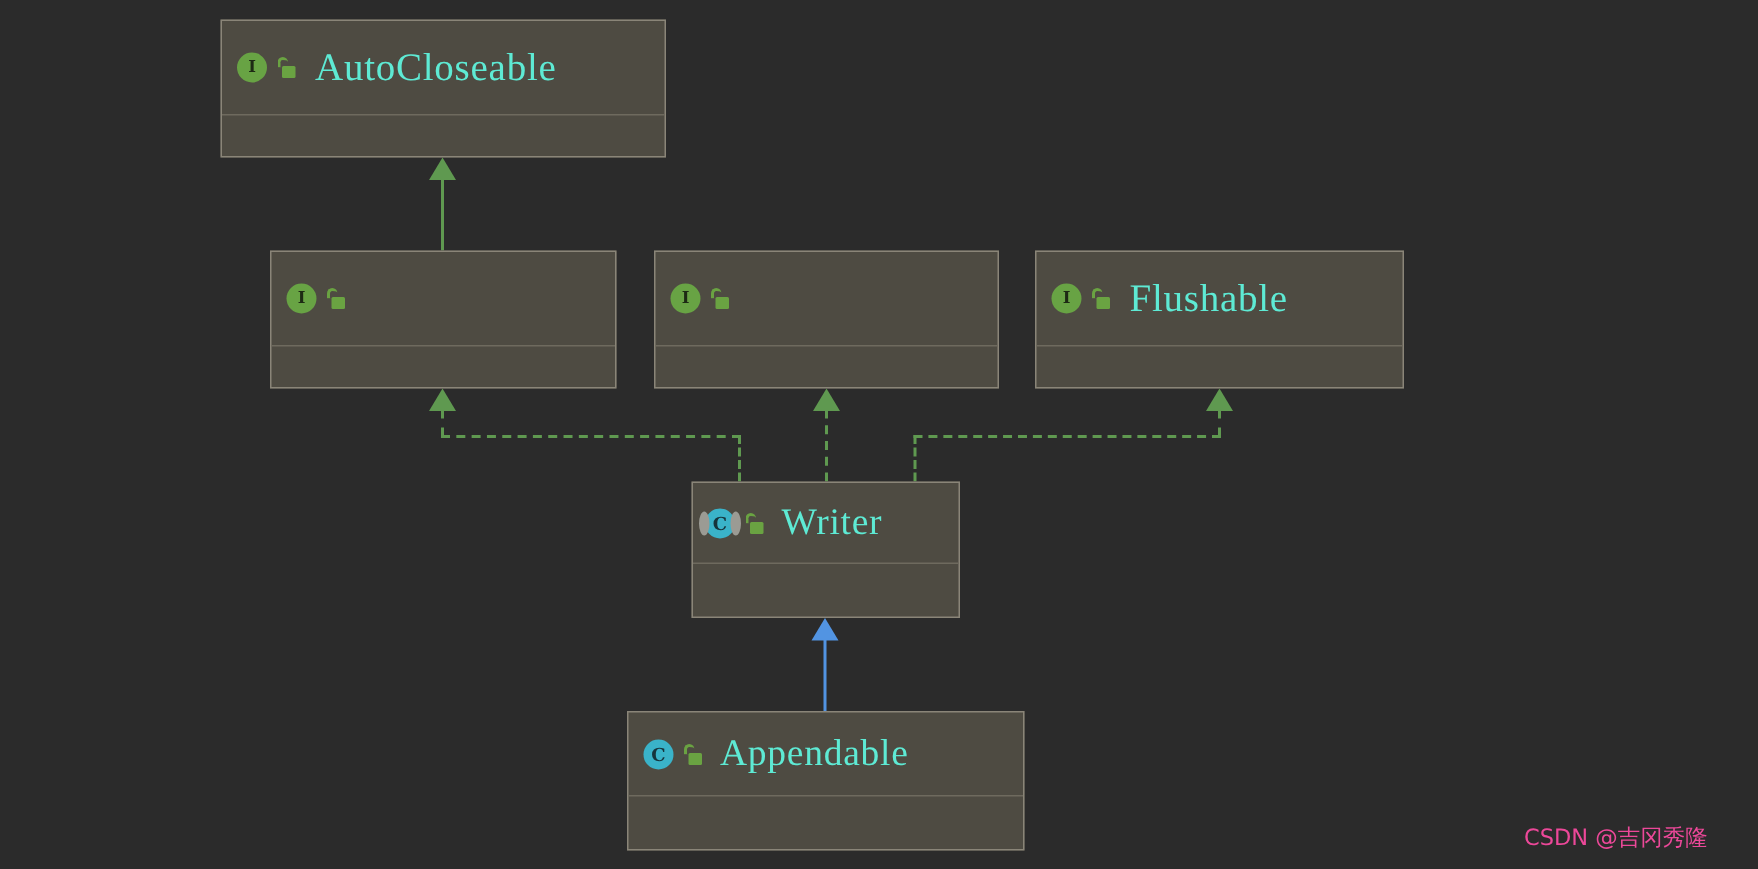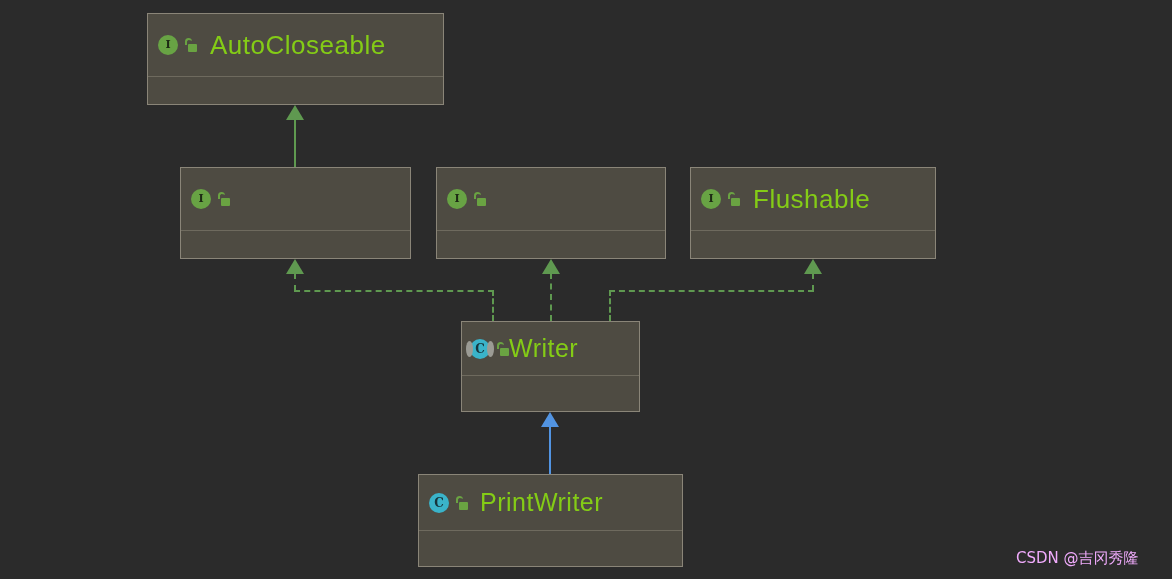--- a/index.html
+++ b/index.html
@@ -20,22 +20,22 @@
   }
   .node-header {
     display: flex;
     align-items: center;
     border-bottom: 1px solid #6e6a5e;
     padding: 0 10px;
     flex: 0 0 auto;
   }
   .node-body { flex: 1 1 auto; }
   .node-title {
-    color: #84cc16;
-    font-family: Liberation Sans, sans-serif;
+    color: #5eead4;
+    font-family: Liberation Serif, serif;
     white-space: nowrap;
     letter-spacing: 0.5px;
   }
 
   
   .type-icon {
     position: relative;
     flex: 0 0 auto;
     display: inline-block;
   }
@@ -104,21 +104,21 @@
     position: absolute;
     width: 0; height: 0;
     border-left: 9px solid transparent;
     border-right: 9px solid transparent;
   }
   .arrow-green { border-bottom: 15px solid #5f9950; }
   .arrow-blue  { border-bottom: 15px solid #5294e2; }
 
   .watermark {
     position: absolute;
-    color: #f0abfc;
+    color: #ec4899;
     font-family: "DejaVu Sans", sans-serif;
     font-size: 15px;
     white-space: nowrap;
   }
 </style>
 </head>
 <body>
 
 <div id="canvas">
 
@@ -187,32 +187,32 @@
     <div class="node-body"></div>
   </div>
 
   <div class="uml-node" style="left:461px; top:321px; width:179px; height:91px;">
     <div class="node-header" style="height:54px; padding:0 8px;">
       <span class="type-icon class-icon abstract">C</span>
       <span class="lock-icon">
         <span class="shackle"></span>
           <span class="body"></span>
       </span>
-      <span class="node-title" style="font-size:25px; margin-left:0;">Writer</span>
+      <span class="node-title" style="font-size:25px; margin-left:12px;">Writer</span>
     </div>
     <div class="node-body"></div>
   </div>
 
   <div class="uml-node" style="left:418px; top:474px; width:265px; height:93px;">
     <div class="node-header" style="height:56px;">
       <span class="type-icon class-icon">C</span>
       <span class="lock-icon">
         <span class="shackle"></span>
           <span class="body"></span>
       </span>
-      <span class="node-title" style="font-size:25px; margin-left:12px;">PrintWriter</span>
+      <span class="node-title" style="font-size:25px; margin-left:12px;">Appendable</span>
     </div>
     <div class="node-body"></div>
   </div>
 
   <div class="watermark" style="left:1016px; top:549px;">CSDN @吉冈秀隆</div>
 
 </div>
 
 </body></html>

